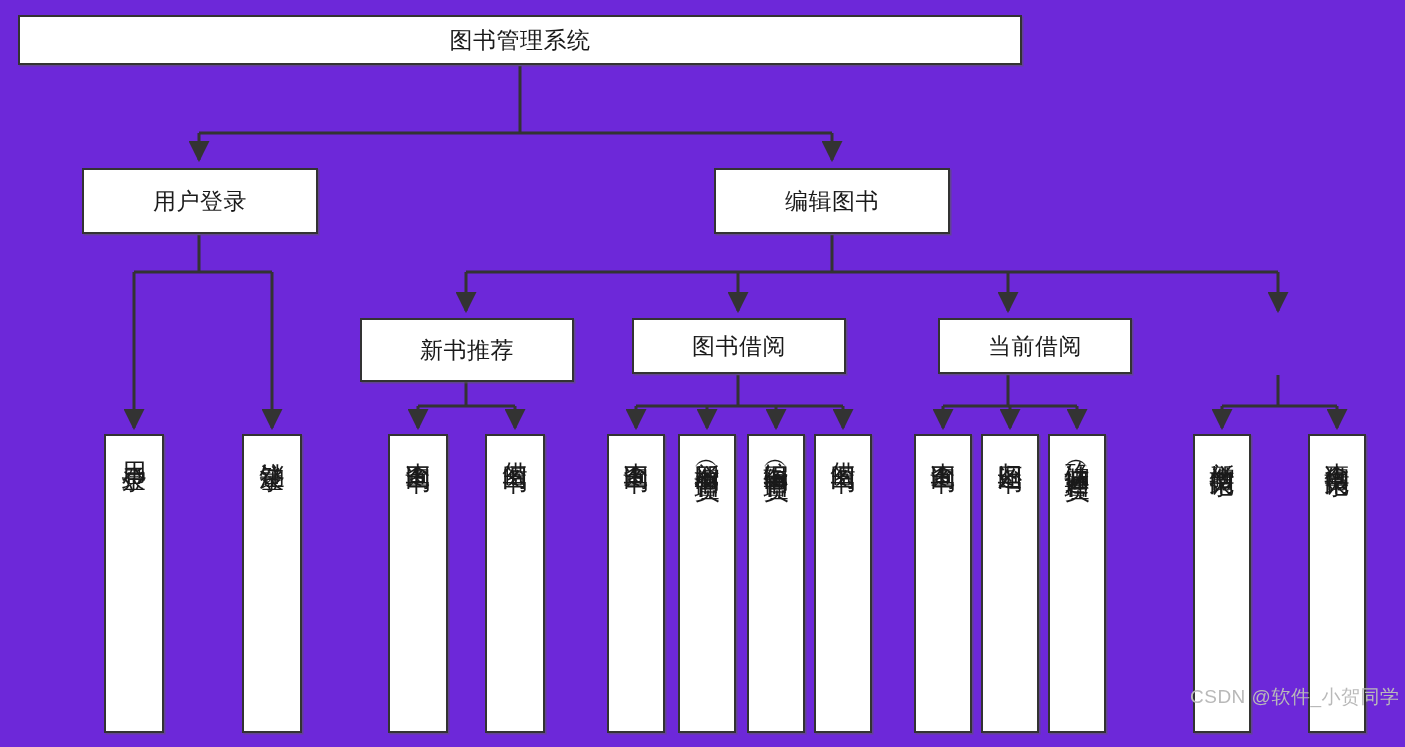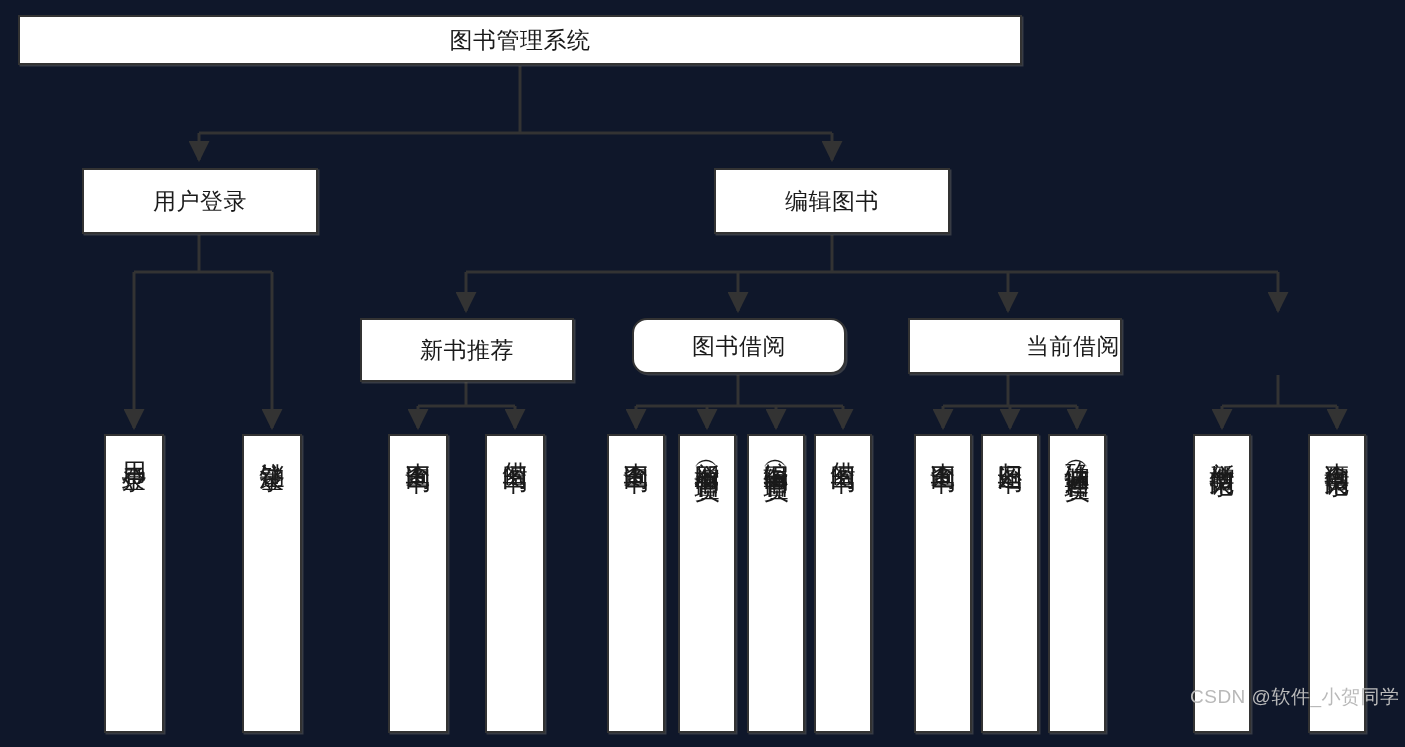--- a/index.html
+++ b/index.html
@@ -8,21 +8,21 @@
     padding: 0;
     background: #ffffff;
   }
   body {
     font-family: "Liberation Sans", "DejaVu Sans", sans-serif;
   }
   #diagram-root {
     position: relative;
     width: 1405px;
     height: 747px;
-    background: #0f172a;
+    background: #6d28d9;
     overflow: hidden;
   }
   svg.connectors {
     position: absolute;
     left: 0;
     top: 0;
     width: 1405px;
     height: 747px;
     pointer-events: none;
   }
@@ -131,24 +131,24 @@
   <div class="node horizontal" style="left:82px; top:168px; width:236px; height:66px;">
     <span class="node-label">用户登录</span>
   </div>
   <div class="node horizontal" style="left:714px; top:168px; width:236px; height:66px;">
     <span class="node-label">编辑图书</span>
   </div>
 
   <div class="node horizontal" style="left:360px; top:318px; width:214px; height:64px;">
     <span class="node-label">新书推荐</span>
   </div>
-  <div class="node horizontal" style="left:632px; top:318px; width:214px; height:56px;border-radius:15px;">
+  <div class="node horizontal" style="left:632px; top:318px; width:214px; height:56px;">
     <span class="node-label">图书借阅</span>
   </div>
-  <div class="node horizontal" style="left:908px; top:318px; width:214px; height:56px;justify-content:flex-end;">
+  <div class="node horizontal" style="left:938px; top:318px; width:194px; height:56px;">
     <span class="node-label">当前借阅</span>
   </div>
 
   <div class="node vertical" style="left:104px; top:434px; width:60px; height:299px;">
     <span class="node-label">用户登录</span>
   </div>
   <div class="node vertical" style="left:242px; top:434px; width:60px; height:299px;">
     <span class="node-label">注销登录</span>
   </div>
 

